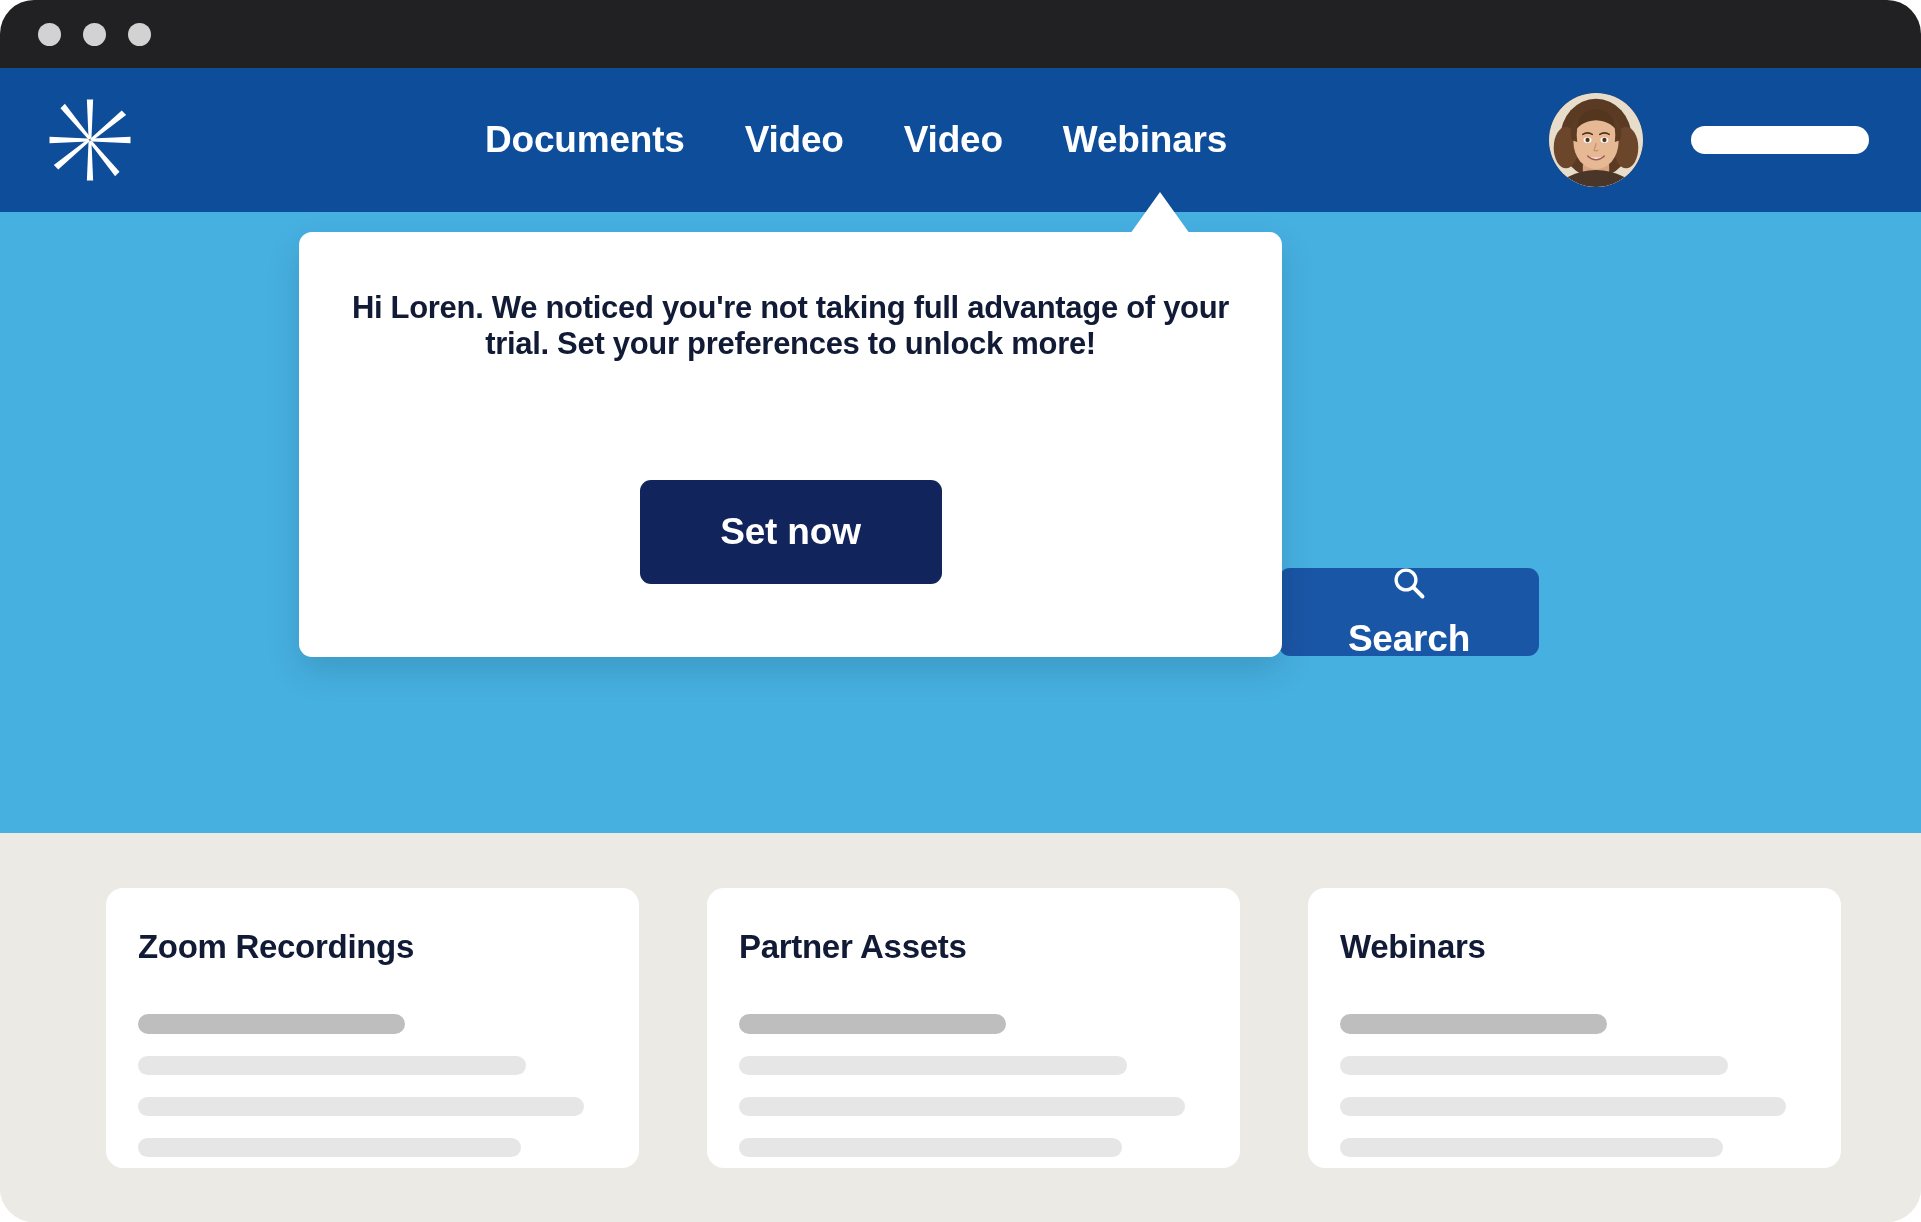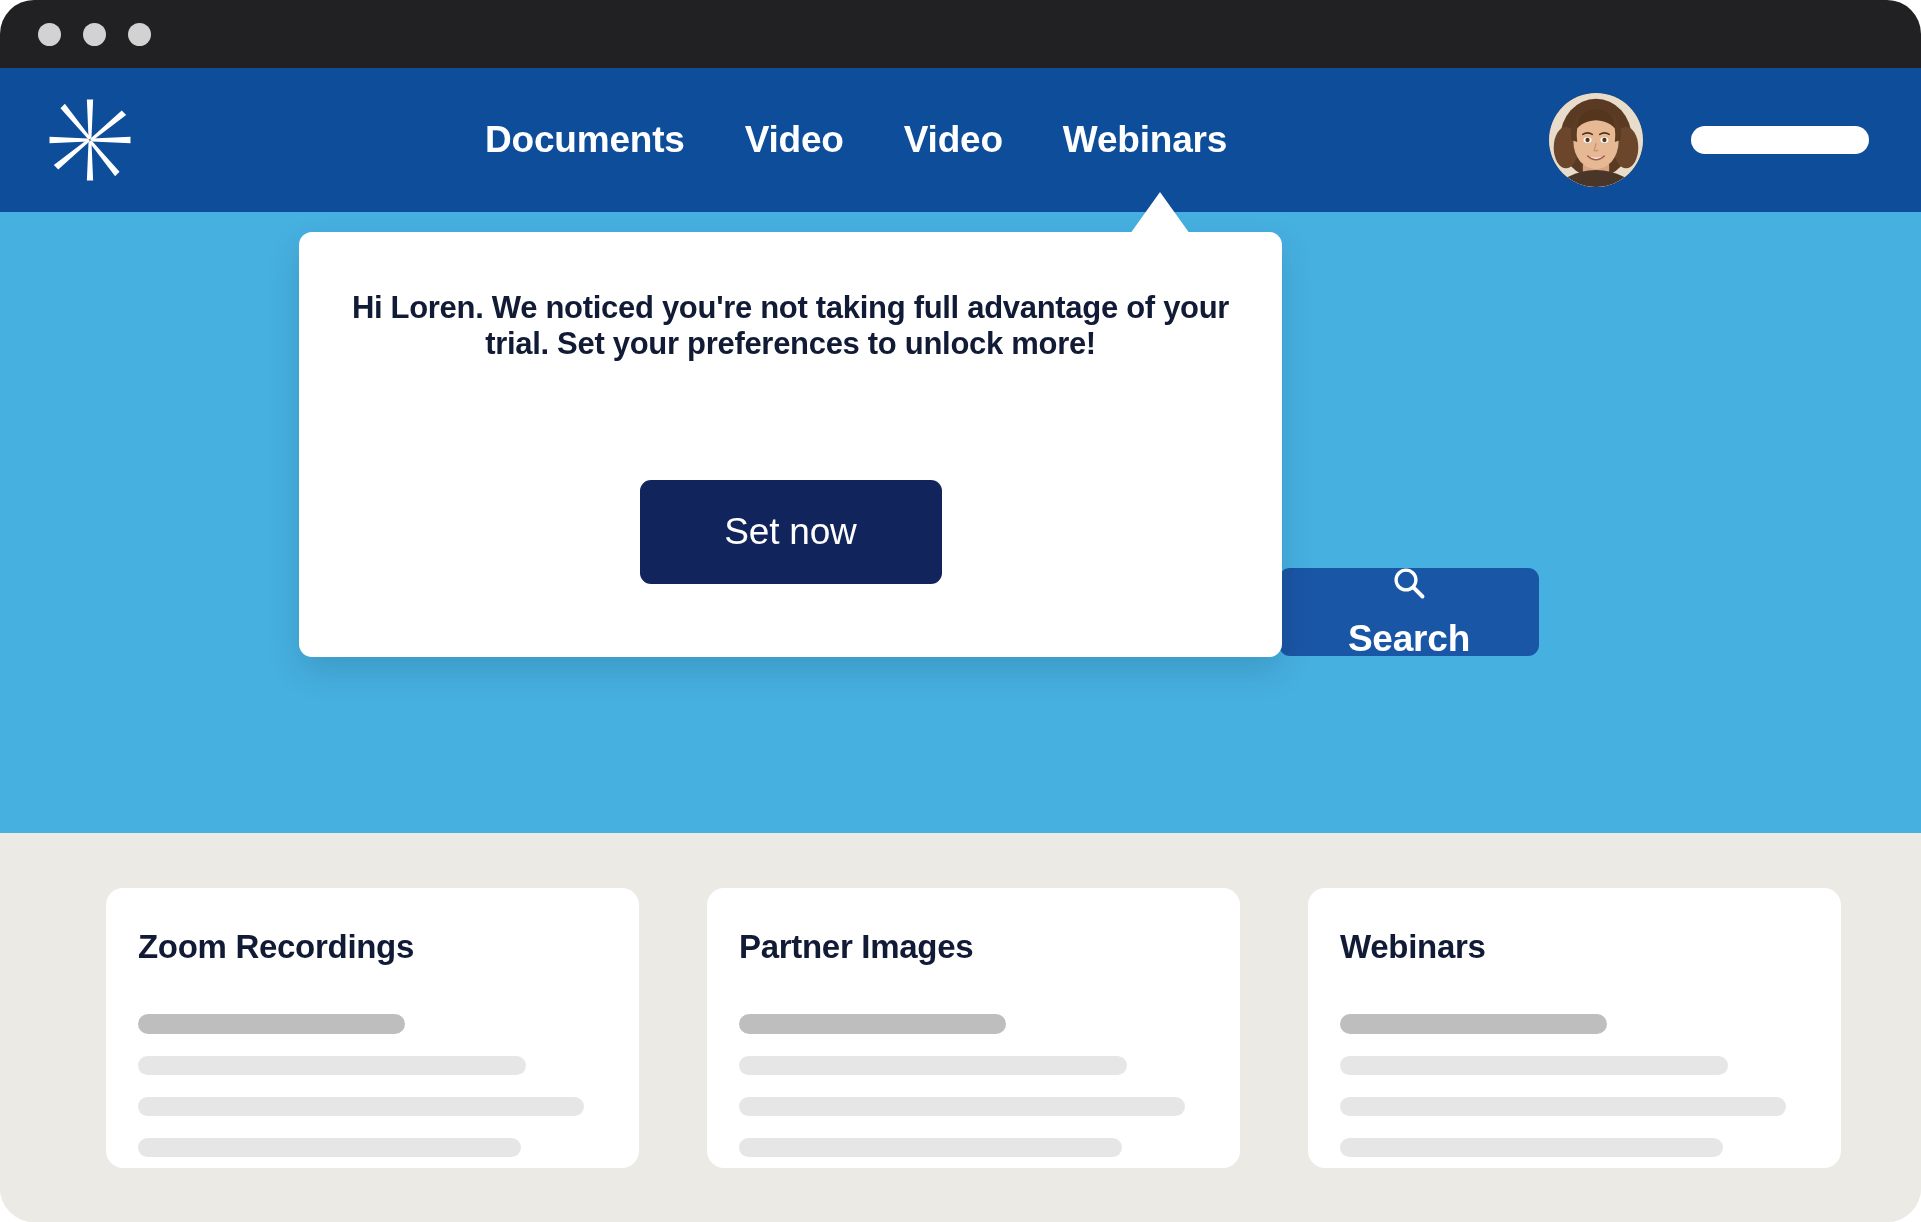--- a/index.html
+++ b/index.html
@@ -191,21 +191,21 @@
     transform: translateX(-50%);
     top: 248px;
     width: 302px;
     height: 104px;
     background: #11245C;
     border: none;
     border-radius: 11px;
     color: #ffffff;
     font-family: "Liberation Sans", sans-serif;
     font-size: 37px;
-    font-weight: normal;
+    font-weight: bold;
     letter-spacing: -0.2px;
     cursor: pointer;
   }
 
   
   .content {
     position: absolute;
     left: 0; top: 833px;
     width: 1921px;
     height: 389px;
@@ -347,21 +347,21 @@
 
         <div class="card">
           <div class="card-title">Zoom Recordings</div>
           <div class="skeleton head" style="width:55%"></div>
           <div class="skeleton" style="width:80%"></div>
           <div class="skeleton" style="width:92%"></div>
           <div class="skeleton" style="width:79%"></div>
         </div>
 
         <div class="card">
-          <div class="card-title">Partner Images</div>
+          <div class="card-title">Partner Assets</div>
           <div class="skeleton head" style="width:55%"></div>
           <div class="skeleton" style="width:80%"></div>
           <div class="skeleton" style="width:92%"></div>
           <div class="skeleton" style="width:79%"></div>
         </div>
 
         <div class="card">
           <div class="card-title">Webinars</div>
           <div class="skeleton head" style="width:55%"></div>
           <div class="skeleton" style="width:80%"></div>

